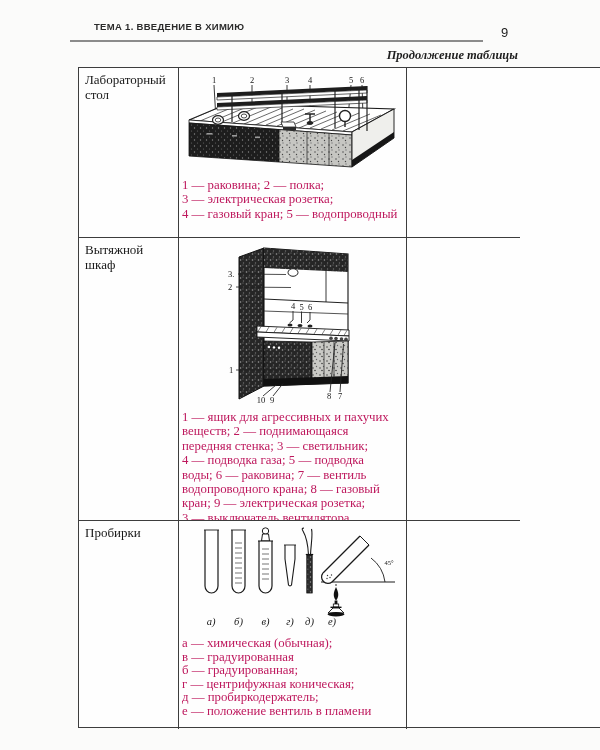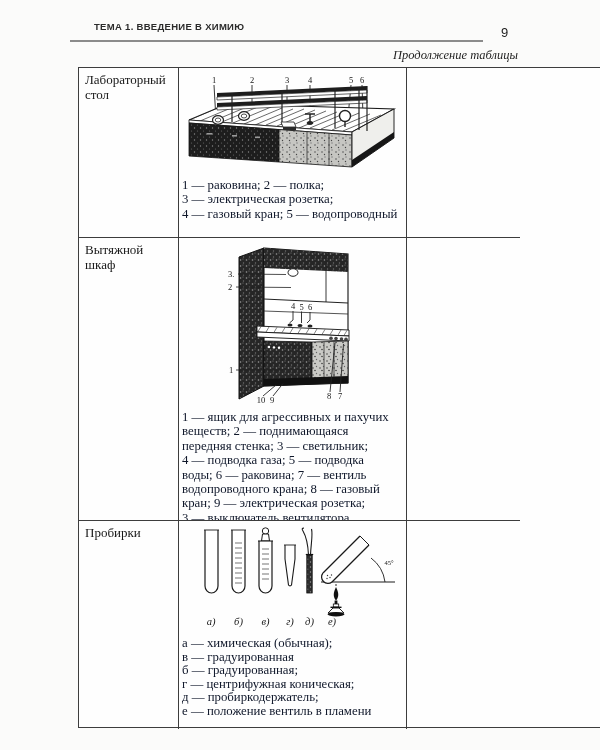--- a/index.html
+++ b/index.html
@@ -18,38 +18,38 @@
     position:absolute;left:501px;top:25px;
     font-family:"Liberation Sans", sans-serif;
     font-size:13px;color:#222;
   }
   .hdr-rule{
     position:absolute;left:70px;top:40px;width:413px;height:2px;
     background:#8b8b8b;
   }
   .continuation{
     position:absolute;top:48px;right:82px;
-    font-style:italic;font-weight:400;font-size:12.5px;color:#1e1e1e;
+    font-style:italic;font-weight:700;font-size:12.5px;color:#1e1e1e;
   }
   
   .doc-table{
     position:absolute;left:78px;top:67px;width:533px;height:661px;
     display:grid;grid-template-columns:100px 228px 113px;
     grid-template-rows:170px 283px 208px;
     border:1.5px solid #3d3d3d;box-sizing:border-box;background:#fefefe;
   }
   .cell{box-sizing:border-box;overflow:hidden;}
   .b-r{border-right:1.2px solid #3d3d3d;}
   .b-b{border-bottom:1.2px solid #3d3d3d;}
   .row-title{
     padding:4px 4px 0 6px;font-size:13px;line-height:1.18;color:#171717;
   }
   .legend{
     margin:2px 0 0 3px;font-size:12.8px;line-height:14.4px;
-    white-space:nowrap;color:#0f172a;
+    white-space:nowrap;color:#be185d;
   }
   .legend.tight{line-height:13.5px;}
   .fig{display:block;}
   .fig-lab{margin:4px 0 0 8px;}
   .fig-hood{margin:8px 0 0 48px;}
   .fig-tubes{margin:4px 0 0 20px;}
   svg text{fill:#161616;}
   .num{font-family:"Liberation Serif", serif;font-size:8.5px;}
   .tube-lbl{font-family:"Liberation Serif", serif;font-style:italic;font-size:10.5px;}
   .angle-lbl{font-family:"Liberation Serif", serif;font-size:6.5px;}

